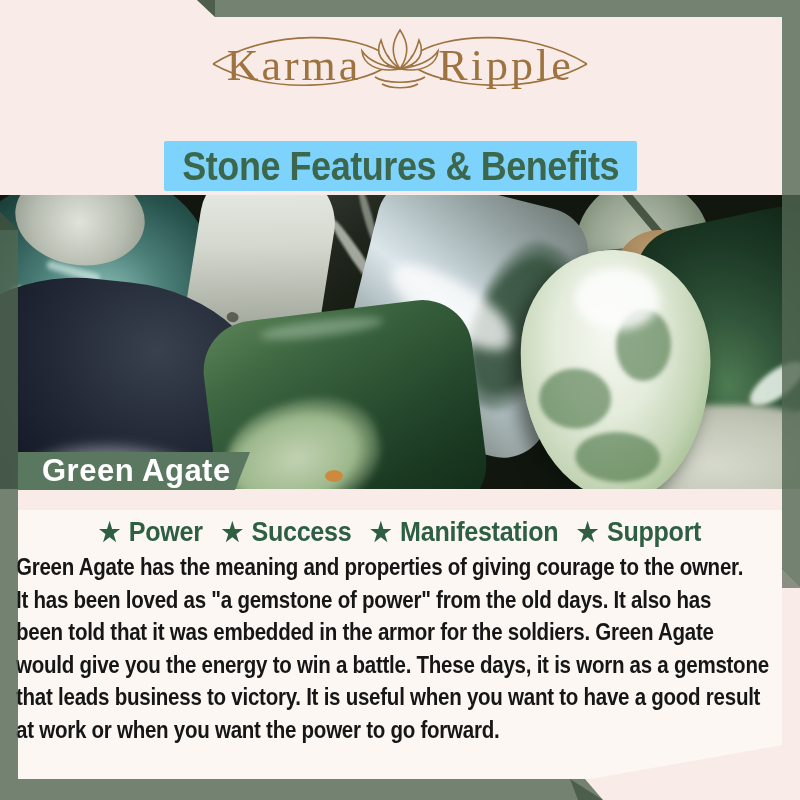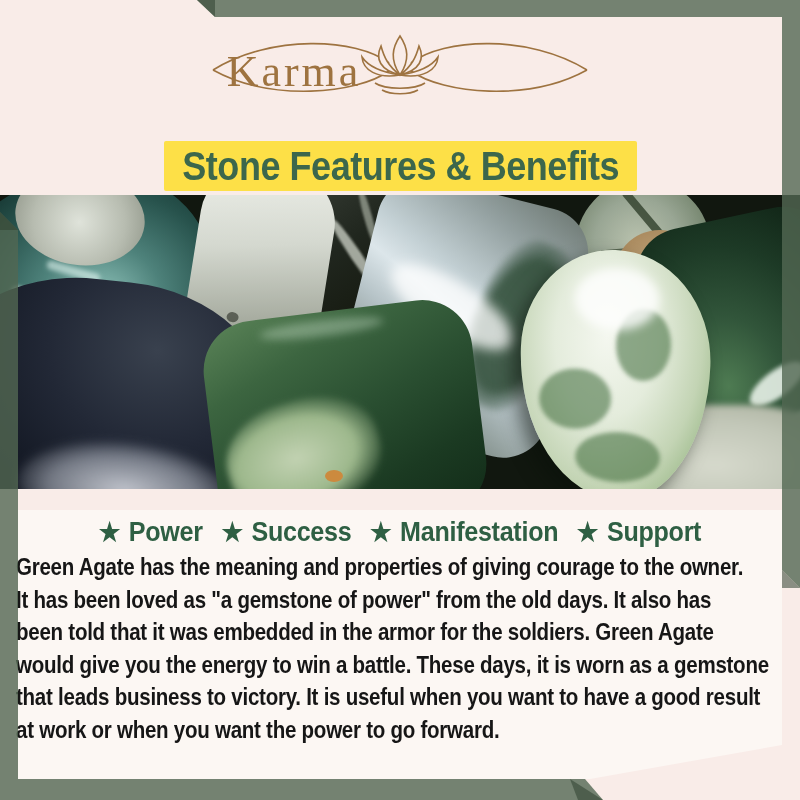--- a/index.html
+++ b/index.html
@@ -13,29 +13,29 @@
   .strip-right{clip-path:polygon(782px 0,800px 0,800px 588px,782px 570px);}
   .strip-left{clip-path:polygon(0 212px,18px 230px,18px 779px,0 779px);}
   .strip-bottom{clip-path:polygon(0 779px,585px 779px,603px 800px,0 800px);}
   .fold{position:absolute;inset:0;background:rgba(47,66,47,0.55);pointer-events:none;z-index:21;}
   .fold-top{clip-path:polygon(197px 0,215px 0,215px 17px);}
   .fold-right{clip-path:polygon(782px 570px,800px 588px,782px 588px);}
   .fold-left{clip-path:polygon(0 212px,18px 230px,0 230px);}
   .fold-bottom{clip-path:polygon(570px 779px,603px 800px,578px 800px);}
 
   
-  .logo{left:205px;top:30px;width:390px;height:78px;z-index:5;}
+  .logo{left:205px;top:24px;width:390px;height:78px;z-index:5;}
   .logo svg{position:absolute;inset:0;}
   .brand-word{position:absolute;top:16px;font-family:"Liberation Serif",serif;font-size:44px;
               color:#9e7340;letter-spacing:3px;text-align:center;white-space:nowrap;}
   .brand-left{left:0;width:178px;}
   .brand-right{left:212px;width:178px;}
 
   
-  .title-band{left:164px;top:141px;width:473px;height:50px;background:#fde047;z-index:6;
+  .title-band{left:164px;top:141px;width:473px;height:50px;background:#7dd3fc;z-index:6;
               display:flex;align-items:center;justify-content:center;border-radius:2px;}
   .title-text{font-size:40px;font-weight:bold;color:#3c674c;white-space:nowrap;
               letter-spacing:-0.5px;transform:scaleX(0.9);}
 
   
   .photo{left:0;top:195px;width:800px;height:294px;background:#11170f;overflow:hidden;z-index:4;}
   .photo-inner{position:absolute;inset:0;filter:blur(0.5px);}
   .st{position:absolute;}
   .acc{position:absolute;}
   .s9{left:575px;top:-15px;width:135px;height:140px;border-radius:48%;transform:rotate(10deg);
@@ -126,20 +126,21 @@
         <path d="M195,6 C187,18 185,30 195,45 C205,30 203,18 195,6 Z"></path>
         <path d="M176,16 C170,29 175,40 195,45 C183,36 179,27 176,16 Z"></path>
         <path d="M214,16 C220,29 215,40 195,45 C207,36 211,27 214,16 Z"></path>
         <path d="M157,27 C158,40 172,49 195,45 C175,42 163,36 157,27 Z"></path>
         <path d="M233,27 C232,40 218,49 195,45 C215,42 227,36 233,27 Z"></path>
         <path d="M170,53 C180,60 210,60 220,53" fill="none"></path>
         <path d="M177,60 C186,65 204,65 213,60" fill="none"></path>
       </g>
     </svg>
     <span class="brand-word brand-left">Karma</span>
+    <span class="brand-word brand-right">Ripple</span>
   </div>
 
   <div class="abs title-band">
     <span class="title-text">Stone Features &amp; Benefits</span>
   </div>
 
   <div class="abs photo">
     <div class="photo-inner">
       <div class="st s9">
           <div class="acc v1"></div>
@@ -179,20 +180,23 @@
       <div class="st chip"></div>
       <div class="st s8">
           <div class="acc m1"></div>
           <div class="acc m2"></div>
           <div class="acc m3"></div>
           <div class="acc bright"></div>
         </div>
     </div>
   </div>
 
+  <div class="abs agate-banner">
+    <span class="agate-text">Green Agate</span>
+  </div>
 
   <div class="abs content-box"></div>
 
   <div class="abs features">
     <span class="feature">
       <span class="star">★</span>
       <span class="flabel">Power</span>
     </span>
     <span class="feature">
       <span class="star">★</span>

